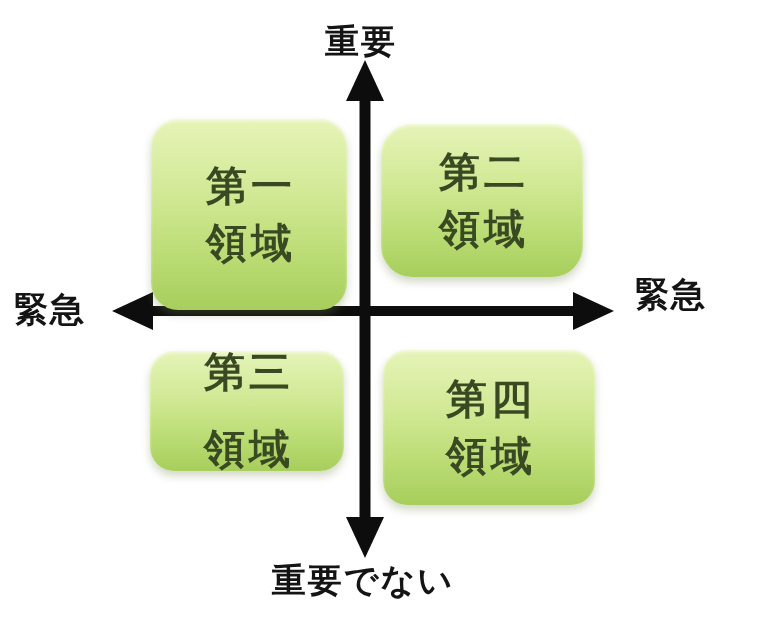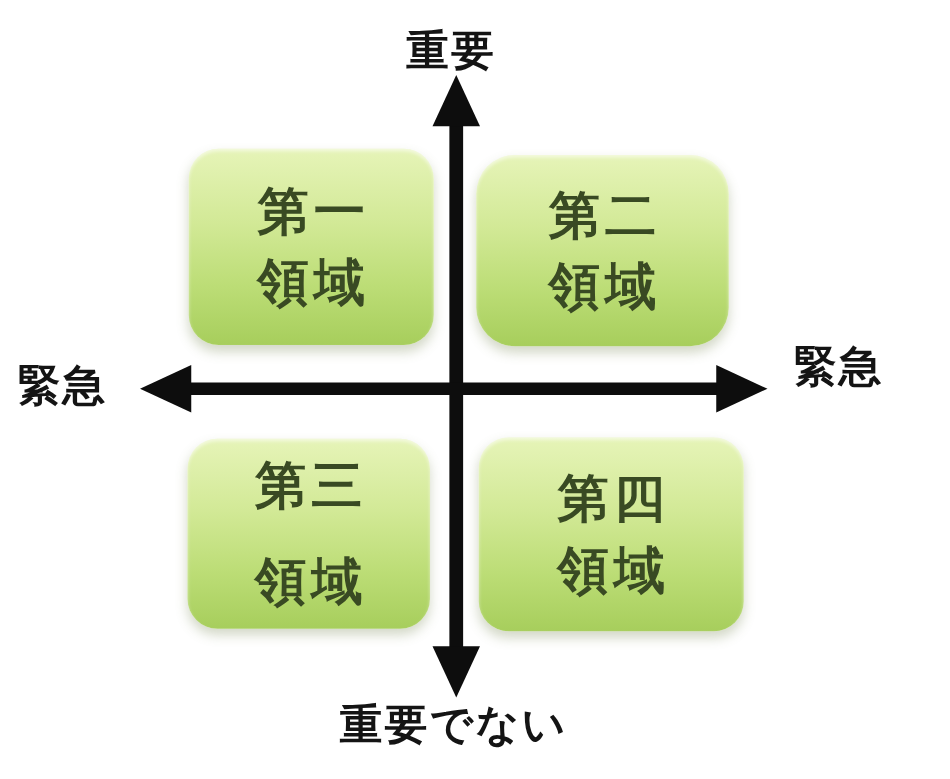--- a/index.html
+++ b/index.html
@@ -58,23 +58,23 @@
     align-items: center;
     justify-content: center;
     gap: 16px;
     color: #394a23;
     font-weight: bold;
     font-size: 41px;
     letter-spacing: 4px;
     line-height: 1.0;
   }
   .qbox .qline { text-indent: 4px; }
-  .q1 { left: 151px; top: 119px; width: 196px; height: 157px; }
+  .q1 { left: 151px; top: 119px; width: 196px; height: 191px; border-radius: 27px; }
   .q2 { left: 381px; top: 124px; width: 202px; height: 153px; border-radius: 31px; }
-  .q3 { left: 150px; top: 351px; width: 194px; height: 152px; gap: 36px; }
+  .q3 { left: 150px; top: 351px; width: 194px; height: 120px; gap: 36px; }
   .q4 { left: 383px; top: 350px; width: 212px; height: 155px; }
 </style>
 </head>
 <body>
 
 <div class="stage">
 
   <svg class="axes-svg" viewBox="0 0 760 623" aria-hidden="true">
 
     <line class="axis-line" x1="365" y1="92" x2="365" y2="524" stroke-width="11"></line>

